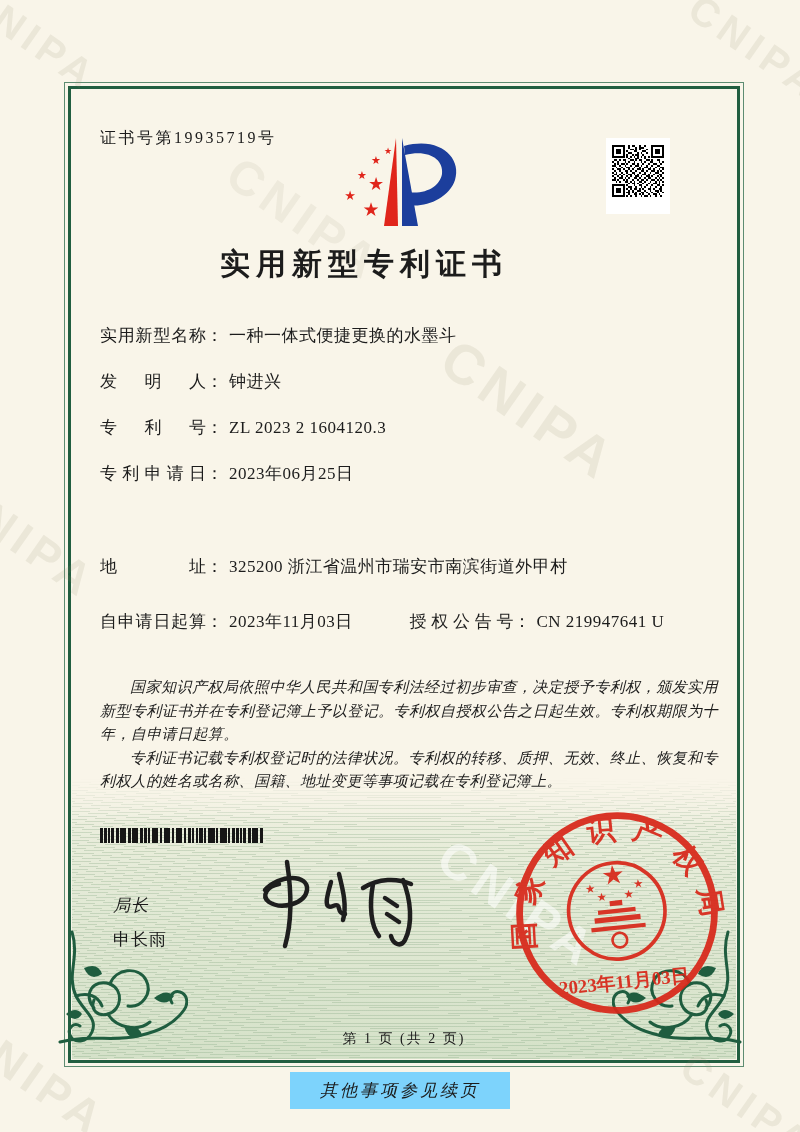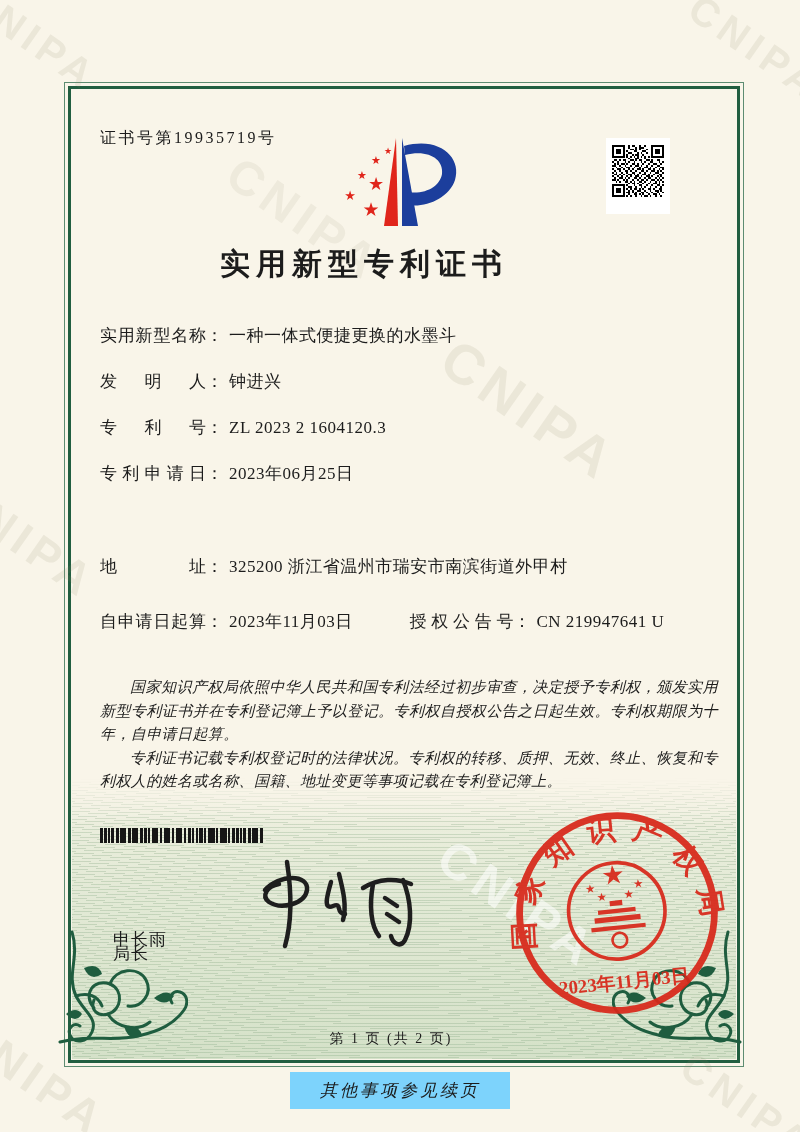--- a/index.html
+++ b/index.html
@@ -73,26 +73,26 @@
   .body-text p{margin:0;text-indent:2em;}
   
   .barcode{
     position:absolute;left:100px;top:828px;width:164px;height:15px;z-index:3;
     background:
       repeating-linear-gradient(90deg,#161616 0 2px,transparent 2px 4px),
       repeating-linear-gradient(90deg,#161616 0 1px,transparent 1px 6px),
       repeating-linear-gradient(90deg,#161616 0 3px,transparent 3px 11px);
   }
   .official{position:absolute;left:113px;z-index:3;font-family:"Liberation Sans","DejaVu Sans",sans-serif;font-size:17px;letter-spacing:1px;}
-  .official.t{top:942px;}
+  .official.t{top:894px;font-style:italic;}
   .official.n{top:928px;}
   .signature{position:absolute;left:235px;top:852px;width:190px;height:100px;z-index:3;}
   .seal{position:absolute;left:507px;top:808px;width:220px;height:210px;z-index:6;transform:rotate(-6deg);opacity:0.93;}
   
-  .page-indicator{position:absolute;left:55px;top:1030px;width:672px;text-align:center;font-size:14px;letter-spacing:2px;z-index:3;}
+  .page-indicator{position:absolute;left:68px;top:1030px;width:672px;text-align:center;font-size:14px;letter-spacing:2px;z-index:3;}
   .continuation{
     position:absolute;left:50%;top:1072px;transform:translateX(-50%);
     background:#7dd3fc;padding:7px 30px;z-index:3;
     font-size:17px;font-style:italic;letter-spacing:3px;white-space:nowrap;
   }
 </style>
 </head>
 <body>
 
 <div class="page">

